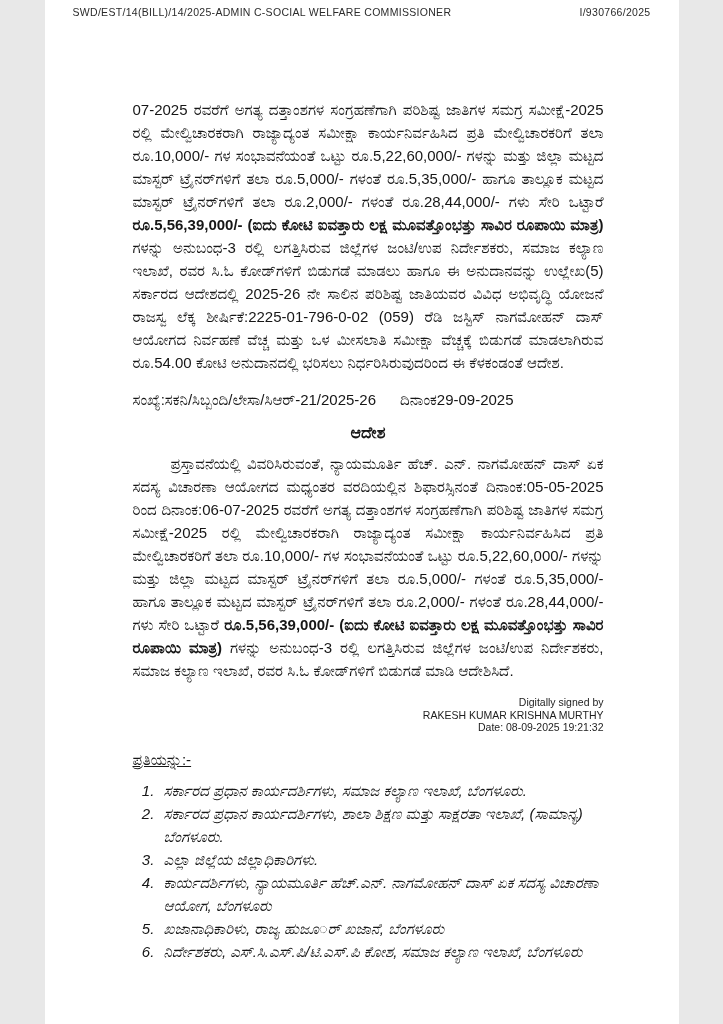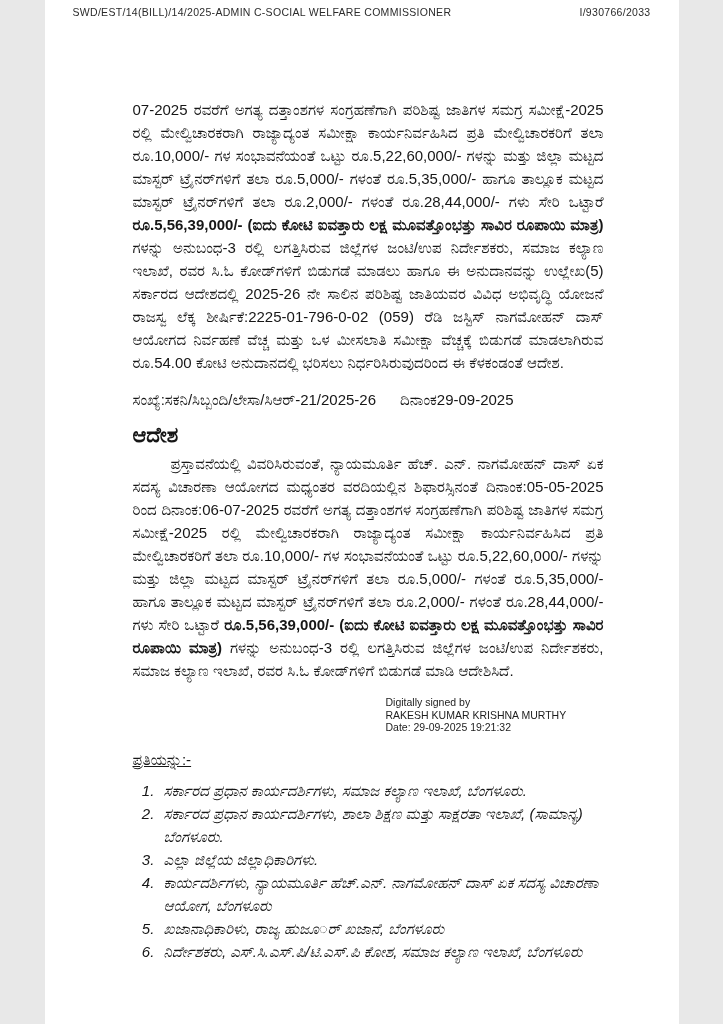--- a/index.html
+++ b/index.html
@@ -33,35 +33,36 @@
   .amt-bold { font-weight: bold; }
   .ref-line {
     font-weight: normal;
     text-align: left;
     margin: 2px 0 12px 0;
     white-space: nowrap;
   }
   .ref-gap { display: inline-block; width: 24px; }
   .order-heading {
     font-weight: bold;
-    font-size: 21px;
-    text-align: left;
+    font-size: 16px;
+    text-align: center;
     margin: 0 0 6px 0;
     line-height: 23px;
+    font-family: Liberation Mono, monospace;
   }
   .sig-block {
     width: 310px;
     margin: 4px 0 0 auto;
     text-align: center;
     line-height: 21px;
   }
   .digital-sig {
     width: 218px;
     margin-left: auto;
-    text-align: left;
+    text-align: right;
     font-size: 10.5px;
     line-height: 12.5px;
     color: #1d1d1d;
   }
   .sig-role { margin-top: -7px; }
   .copies { margin-top: 14px; text-align: left; }
   .copies-label { margin: 0 0 8px 0; text-decoration: underline; }
   ol.copies-list {
     margin: 0;
     padding-left: 26px;
@@ -74,39 +75,39 @@
     margin: 0;
   }
 </style>
 </head>
 <body>
 
 <div class="page">
 
   <div class="header-row">
     <span>SWD/EST/14(BILL)/14/2025-ADMIN C-SOCIAL WELFARE COMMISSIONER</span>
-    <span>I/930766/2033</span>
+    <span>I/930766/2025</span>
   </div>
 
   <div class="content">
 
     <p class="para"><span>07-2025 ರವರೆಗೆ ಅಗತ್ಯ ದತ್ತಾಂಶಗಳ ಸಂಗ್ರಹಣೆಗಾಗಿ ಪರಿಶಿಷ್ಟ ಜಾತಿಗಳ ಸಮಗ್ರ ಸಮೀಕ್ಷೆ-2025 ರಲ್ಲಿ ಮೇಲ್ವಿಚಾರಕರಾಗಿ ರಾಜ್ಯಾದ್ಯಂತ ಸಮೀಕ್ಷಾ ಕಾರ್ಯನಿರ್ವಹಿಸಿದ ಪ್ರತಿ ಮೇಲ್ವಿಚಾರಕರಿಗೆ ತಲಾ ರೂ.10,000/- ಗಳ ಸಂಭಾವನೆಯಂತೆ ಒಟ್ಟು ರೂ.5,22,60,000/- ಗಳನ್ನು ಮತ್ತು  ಜಿಲ್ಲಾ ಮಟ್ಟದ ಮಾಸ್ಟರ್ ಟ್ರೈನರ್‌ಗಳಿಗೆ ತಲಾ ರೂ.5,000/- ಗಳಂತೆ ರೂ.5,35,000/- ಹಾಗೂ ತಾಲ್ಲೂಕ ಮಟ್ಟದ ಮಾಸ್ಟರ್ ಟ್ರೈನರ್‌ಗಳಿಗೆ ತಲಾ ರೂ.2,000/- ಗಳಂತೆ ರೂ.28,44,000/- ಗಳು ಸೇರಿ ಒಟ್ಟಾರೆ </span><span class="amt-bold">ರೂ.5,56,39,000/- (ಐದು ಕೋಟಿ ಐವತ್ತಾರು ಲಕ್ಷ ಮೂವತ್ತೊಂಭತ್ತು ಸಾವಿರ ರೂಪಾಯಿ ಮಾತ್ರ)</span><span> ಗಳನ್ನು ಅನುಬಂಧ-3 ರಲ್ಲಿ ಲಗತ್ತಿಸಿರುವ ಜಿಲ್ಲೆಗಳ ಜಂಟಿ/ಉಪ ನಿರ್ದೇಶಕರು, ಸಮಾಜ ಕಲ್ಯಾಣ ಇಲಾಖೆ, ರವರ ಸಿ.ಓ ಕೋಡ್‌ಗಳಿಗೆ ಬಿಡುಗಡೆ ಮಾಡಲು ಹಾಗೂ ಈ ಅನುದಾನವನ್ನು ಉಲ್ಲೇಖ(5) ಸರ್ಕಾರದ ಆದೇಶದಲ್ಲಿ 2025-26 ನೇ ಸಾಲಿನ ಪರಿಶಿಷ್ಟ ಜಾತಿಯವರ ವಿವಿಧ ಅಭಿವೃದ್ಧಿ ಯೋಜನೆ ರಾಜಸ್ವ ಲೆಕ್ಕ ಶೀರ್ಷಿಕೆ:2225-01-796-0-02 (059) ರೆಡಿ ಜಸ್ಟಿಸ್ ನಾಗಮೋಹನ್ ದಾಸ್ ಆಯೋಗದ ನಿರ್ವಹಣೆ ವೆಚ್ಚ ಮತ್ತು ಒಳ ಮೀಸಲಾತಿ ಸಮೀಕ್ಷಾ ವೆಚ್ಚಕ್ಕೆ ಬಿಡುಗಡೆ ಮಾಡಲಾಗಿರುವ ರೂ.54.00 ಕೋಟಿ ಅನುದಾನದಲ್ಲಿ ಭರಿಸಲು ನಿರ್ಧರಿಸಿರುವುದರಿಂದ ಈ ಕೆಳಕಂಡಂತೆ ಆದೇಶ.</span></p>
 
     <p class="ref-line"><span>ಸಂಖ್ಯೆ:ಸಕನಿ/ಸಿಬ್ಬಂದಿ/ಲೇಸಾ/ಸಿಆರ್-21/2025-26</span><span class="ref-gap"></span><span>ದಿನಾಂಕ29-09-2025</span></p>
 
     <div class="order-heading">ಆದೇಶ</div>
 
     <p class="para indent"><span>ಪ್ರಸ್ತಾವನೆಯಲ್ಲಿ ವಿವರಿಸಿರುವಂತೆ, ನ್ಯಾಯಮೂರ್ತಿ ಹೆಚ್. ಎನ್. ನಾಗಮೋಹನ್ ದಾಸ್ ಏಕ ಸದಸ್ಯ ವಿಚಾರಣಾ ಆಯೋಗದ ಮಧ್ಯಂತರ ವರದಿಯಲ್ಲಿನ ಶಿಫಾರಸ್ಸಿನಂತೆ ದಿನಾಂಕ:05-05-2025 ರಿಂದ ದಿನಾಂಕ:06-07-2025 ರವರೆಗೆ ಅಗತ್ಯ ದತ್ತಾಂಶಗಳ ಸಂಗ್ರಹಣೆಗಾಗಿ ಪರಿಶಿಷ್ಟ ಜಾತಿಗಳ ಸಮಗ್ರ ಸಮೀಕ್ಷೆ-2025 ರಲ್ಲಿ ಮೇಲ್ವಿಚಾರಕರಾಗಿ ರಾಜ್ಯಾದ್ಯಂತ ಸಮೀಕ್ಷಾ ಕಾರ್ಯನಿರ್ವಹಿಸಿದ ಪ್ರತಿ ಮೇಲ್ವಿಚಾರಕರಿಗೆ ತಲಾ ರೂ.10,000/- ಗಳ ಸಂಭಾವನೆಯಂತೆ ಒಟ್ಟು ರೂ.5,22,60,000/- ಗಳನ್ನು ಮತ್ತು  ಜಿಲ್ಲಾ ಮಟ್ಟದ ಮಾಸ್ಟರ್ ಟ್ರೈನರ್‌ಗಳಿಗೆ ತಲಾ ರೂ.5,000/- ಗಳಂತೆ ರೂ.5,35,000/- ಹಾಗೂ ತಾಲ್ಲೂಕ ಮಟ್ಟದ ಮಾಸ್ಟರ್ ಟ್ರೈನರ್‌ಗಳಿಗೆ ತಲಾ ರೂ.2,000/- ಗಳಂತೆ ರೂ.28,44,000/- ಗಳು ಸೇರಿ ಒಟ್ಟಾರೆ </span><span class="amt-bold">ರೂ.5,56,39,000/- (ಐದು ಕೋಟಿ ಐವತ್ತಾರು ಲಕ್ಷ ಮೂವತ್ತೊಂಭತ್ತು ಸಾವಿರ ರೂಪಾಯಿ ಮಾತ್ರ)</span><span> ಗಳನ್ನು ಅನುಬಂಧ-3 ರಲ್ಲಿ ಲಗತ್ತಿಸಿರುವ ಜಿಲ್ಲೆಗಳ ಜಂಟಿ/ಉಪ ನಿರ್ದೇಶಕರು, ಸಮಾಜ ಕಲ್ಯಾಣ ಇಲಾಖೆ, ರವರ ಸಿ.ಓ ಕೋಡ್‌ಗಳಿಗೆ ಬಿಡುಗಡೆ ಮಾಡಿ ಆದೇಶಿಸಿದೆ.</span></p>
 
 
     <div class="sig-block">
       <div class="digital-sig">
         <div>Digitally signed by</div>
         <div>RAKESH KUMAR KRISHNA MURTHY</div>
-        <div>Date: 29-09-2025 19:21:32</div>
+        <div>Date: 08-09-2025 19:21:32</div>
       </div>
     </div>
 
     <div class="copies">
       <p class="copies-label">ಪ್ರತಿಯನ್ನು:-</p>
       <ol class="copies-list">
         <li>ಸರ್ಕಾರದ ಪ್ರಧಾನ ಕಾರ್ಯದರ್ಶಿಗಳು, ಸಮಾಜ ಕಲ್ಯಾಣ ಇಲಾಖೆ, ಬೆಂಗಳೂರು.</li>
         <li>ಸರ್ಕಾರದ ಪ್ರಧಾನ ಕಾರ್ಯದರ್ಶಿಗಳು, ಶಾಲಾ ಶಿಕ್ಷಣ ಮತ್ತು ಸಾಕ್ಷರತಾ ಇಲಾಖೆ, (ಸಾಮಾನ್ಯ) ಬೆಂಗಳೂರು.</li>
         <li>ಎಲ್ಲಾ ಜಿಲ್ಲೆಯ ಜಿಲ್ಲಾಧಿಕಾರಿಗಳು.</li>
         <li>ಕಾರ್ಯದರ್ಶಿಗಳು, ನ್ಯಾಯಮೂರ್ತಿ ಹೆಚ್.ಎನ್. ನಾಗಮೋಹನ್ ದಾಸ್ ಏಕ ಸದಸ್ಯ ವಿಚಾರಣಾ ಆಯೋಗ, ಬೆಂಗಳೂರು</li>

